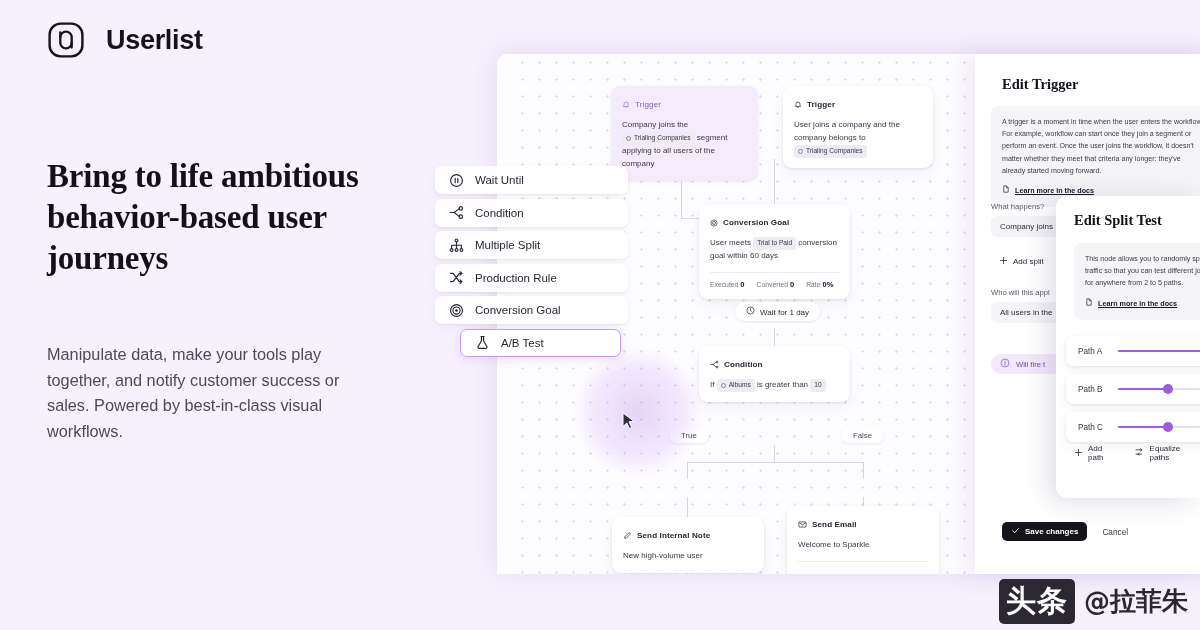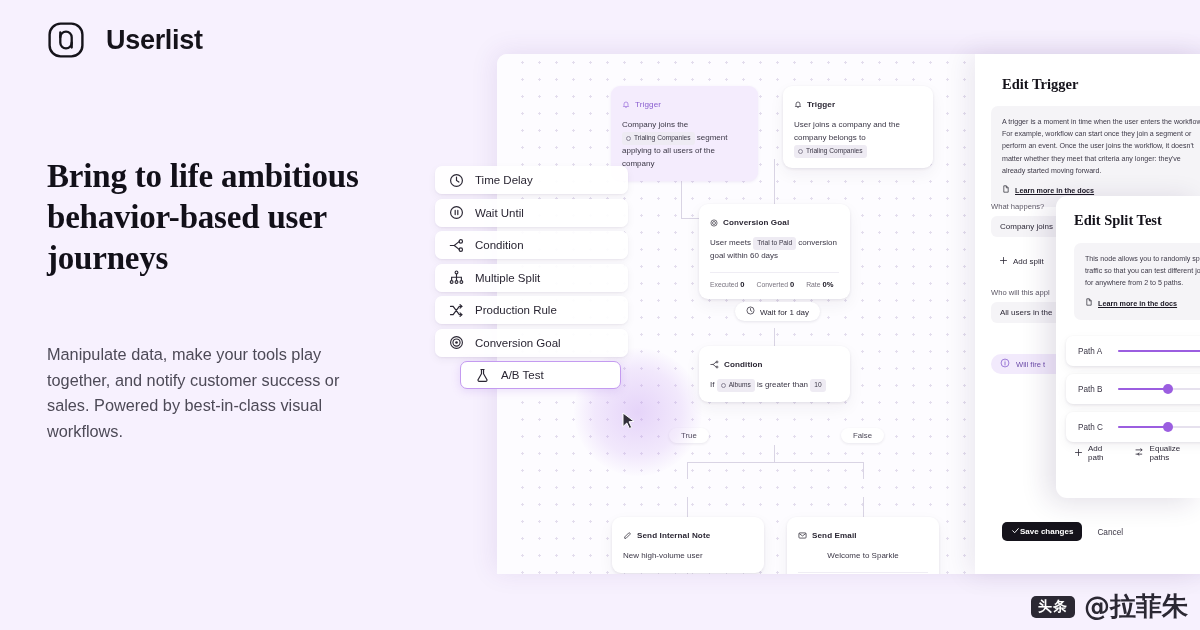--- a/index.html
+++ b/index.html
@@ -158,35 +158,35 @@
     padding: 0 0 0 12px; margin-bottom: 8px;
     box-shadow: 0 1px 3px rgba(30,20,60,.09), 0 4px 11px rgba(30,20,60,.05);
   }
   .path-row .plbl { font-size: 8.2px; color: #3b3746; width: 28px; flex: none; }
   .slider { position: relative; flex: 1; height: 12px; }
   .slider .track { position: absolute; top: 5px; left: 0; right: 0; height: 2.4px; background: #e6e1ee; border-radius: 2px; }
   .slider .fill { position: absolute; top: 5px; left: 0; height: 2.4px; background: #9b5ee0; border-radius: 2px; }
   .slider .knob { position: absolute; top: 1px; width: 10px; height: 10px; border-radius: 50%; background: #9b5ee0; }
 
   .btn-dark {
-    display: inline-flex; align-items: center; 
+    display: inline-flex; align-items: center; gap: 5px;
     background: #15131b; color: #fff; border-radius: 5px;
     height: 19px; padding: 0 9px; font-size: 8px; font-weight: 700;
   }
   .btn-plain { font-size: 8.3px; color: #3c3846; }
 
   .watermark {
     position: absolute; right: 12px; bottom: 6px;
     display: flex; align-items: center; gap: 9px;
     font-size: 26px; font-weight: 700; color: #2b2833;
     font-family: "DejaVu Sans", sans-serif;
   }
   .wm-box {
     background: #2b2833; color: #fff; border-radius: 5px;
-    padding: 2px 7px; font-size: 14px; font-weight: 700; letter-spacing: 1px;
+    padding: 2px 7px; font-size: 30px; font-weight: 700; letter-spacing: 1px;
   }
 </style>
 </head>
 <body>
 
 <div id="root">
 
   <div class="logo-row">
     <span class="logo-mark">
       <svg width="36" height="36" viewBox="0 0 36 36">
@@ -324,21 +324,21 @@
         <span>
           <svg width="9" height="9" viewBox="0 0 16 16">
               <path d="M3 13h2.4l7-7a1.7 1.7 0 0 0-2.4-2.4l-7 7V13z" fill="none" stroke="#2a2633" stroke-width="1.3" stroke-linejoin="round"></path>
             </svg>
         </span>
         <span class="ttl">Send Internal Note</span>
       </div>
       <div class="node-body">New high-volume user</div>
     </div>
 
-    <div class="node" style="left:290px; top:463px; width:152px;text-align:center;">
+    <div class="node" style="left:290px; top:452px; width:152px;">
       <div class="node-head">
         <span>
           <svg width="9" height="9" viewBox="0 0 16 16">
               <rect x="1.6" y="3.4" width="12.8" height="9.2" rx="1.6" fill="none" stroke="#2a2633" stroke-width="1.3"></rect>
               <path d="M2.2 4.6 8 8.8l5.8-4.2" fill="none" stroke="#2a2633" stroke-width="1.3"></path>
             </svg>
         </span>
         <span class="ttl">Send Email</span>
       </div>
       <div class="node-body">Welcome to Sparkle</div>
@@ -346,29 +346,20 @@
         
         
         
       </div>
     </div>
   </div>
 
   <div class="glow"></div>
 
   <div class="menu">
-    <div class="menu-item">
-      <span class="mi-icon">
-        <svg width="15" height="15" viewBox="0 0 16 16">
-            <circle cx="8" cy="8" r="6.3" fill="none" stroke="#2a2633" stroke-width="1.25"></circle>
-            <path d="M8 4.4V8l2.5 1.7" fill="none" stroke="#2a2633" stroke-width="1.25" stroke-linecap="round"></path>
-          </svg>
-      </span>
-      <span>Time Delay</span>
-    </div>
 
     <div class="menu-item">
       <span class="mi-icon">
         <svg width="15" height="15" viewBox="0 0 16 16">
             <circle cx="8" cy="8" r="6.3" fill="none" stroke="#2a2633" stroke-width="1.25"></circle>
             <path d="M6.6 5.8v4.4M9.4 5.8v4.4" stroke="#2a2633" stroke-width="1.25" stroke-linecap="round"></path>
           </svg>
       </span>
       <span>Wait Until</span>
     </div>

